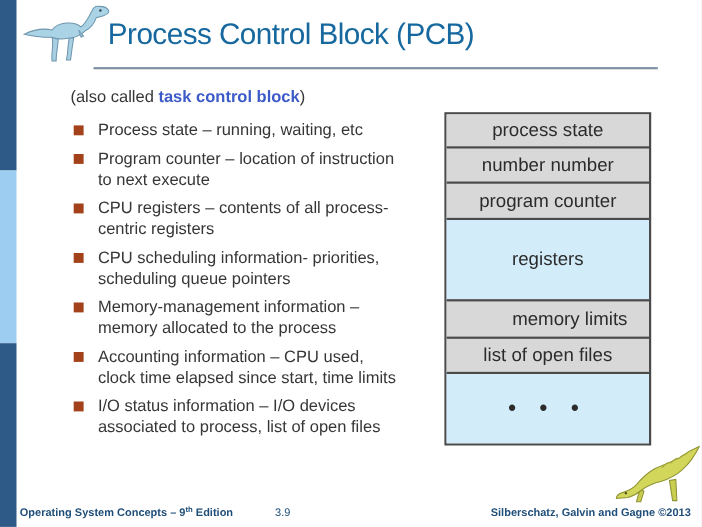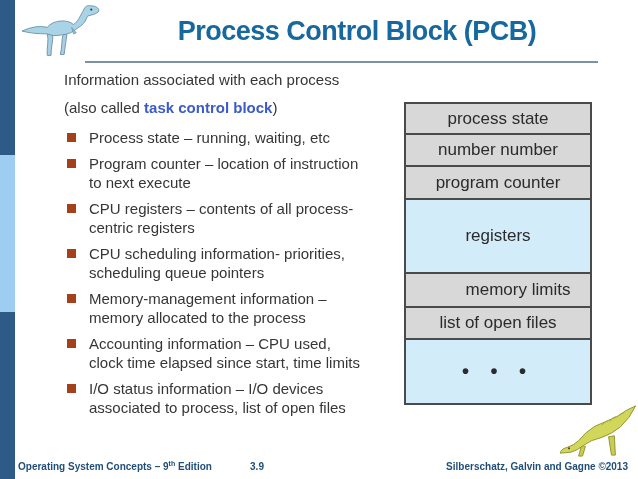--- a/index.html
+++ b/index.html
@@ -11,23 +11,22 @@
     overflow:hidden;
     margin:0 auto;
   }
   
   .left-bar{position:absolute;left:0;top:0;width:15px;height:479px;}
   .left-bar .band-top{height:155px;background:var(--bar_dark_blue,#2e5a88);}
   .left-bar .band-mid{height:157px;background:var(--bar_light_blue,#9ecdf2);}
   .left-bar .band-bottom{height:167px;background:var(--bar_dark_blue,#2e5a88);}
   
   .title{
-    position:absolute;left:112px;top:16px;width:490px;
-    text-align:center;
-    font-size:27px;font-weight:bold;
+    position:absolute;left:98px;top:16px;width:490px;
+    font-size:27px;font-weight:normal;
     color:var(--title_blue,#16689e);
     letter-spacing:-0.5px;
   }
   .title-rule{
     position:absolute;left:85px;top:61px;width:513px;height:2px;
     background:var(--rule_gray,#7d90a5);
   }
   .dino-top-left{position:absolute;left:18px;top:3px;width:96px;height:58px;}
   .dino-bottom-right{position:absolute;left:556px;top:402px;width:82px;height:56px;}
   
@@ -69,21 +68,21 @@
   .r4{height:72px;} .r5{height:32px;padding-left:40px;} .r6{height:30px;}
   .r7{flex:1 1 auto;font-size:20px;font-weight:bold;letter-spacing:8px;}
   
   .footer-left{
     position:absolute;left:18px;bottom:7px;
     font-size:10px;font-weight:bold;color:var(--footer_blue,#1f4e79);
   }
   .footer-left sup{font-size:7px;}
   .footer-center{
     position:absolute;left:0;bottom:7px;width:514px;text-align:center;
-    font-size:10px;font-weight:bold;color:var(--footer_blue,#1f4e79);
+    font-size:10px;font-weight:normal;color:var(--footer_blue,#1f4e79);
   }
   .footer-right{
     position:absolute;right:10px;bottom:7px;
     font-size:10px;font-weight:bold;color:var(--footer_blue,#1f4e79);
   }
 </style>
 </head>
 <body>
 
 <div class="slide">
@@ -101,21 +100,20 @@
       <path d="M3,30 Q18,23 30,26 C36,18 52,17 58,23 C62,21 66,13 69,7 Q71,2 76,3 Q83,3 85,7 Q86,10 80,12 L73,14 Q70,23 62,27 Q56,33 46,34 Q36,36 30,33 Q14,33 3,30 Z" fill="#aad4e6" stroke="#6d95ad" stroke-width="1"></path>
       <path d="M56,26 l5,6 l-3,1 Z" fill="#8fb8cf" stroke="#6d95ad" stroke-width="0.8"></path>
       <circle cx="77" cy="7" r="1.2" fill="#33444e"></circle>
     </svg>
   </div>
 
   <div class="title">Process Control Block (PCB)</div>
   <div class="title-rule"></div>
 
   <div class="content">
-    <p class="intro-line1">Information associated with each process</p>
     <p class="intro-line2"><span>(also called </span><span class="hl">task control block</span><span>)</span></p>
     <ul class="bullets">
       <li><span class="bullet-sq"></span><span>Process state – running, waiting, etc</span></li>
       <li><span class="bullet-sq"></span><span>Program counter – location of instruction to next execute</span></li>
       <li><span class="bullet-sq"></span><span>CPU registers – contents of all process-centric registers</span></li>
       <li><span class="bullet-sq"></span><span>CPU scheduling information- priorities, scheduling queue pointers</span></li>
       <li><span class="bullet-sq"></span><span>Memory-management information – memory allocated to the process</span></li>
       <li><span class="bullet-sq"></span><span>Accounting information – CPU used, clock time elapsed since start, time limits</span></li>
       <li><span class="bullet-sq"></span><span>I/O status information – I/O devices associated to process, list of open files</span></li>
     </ul>

